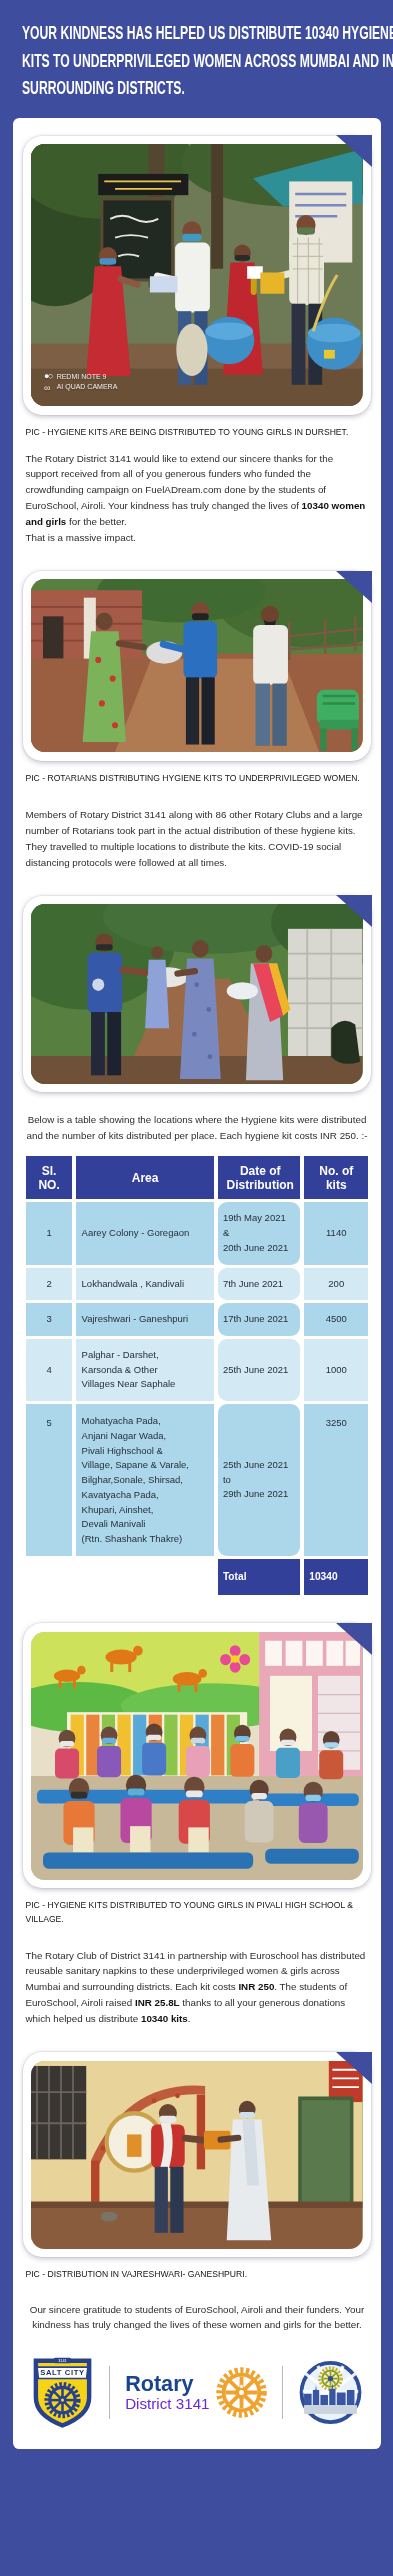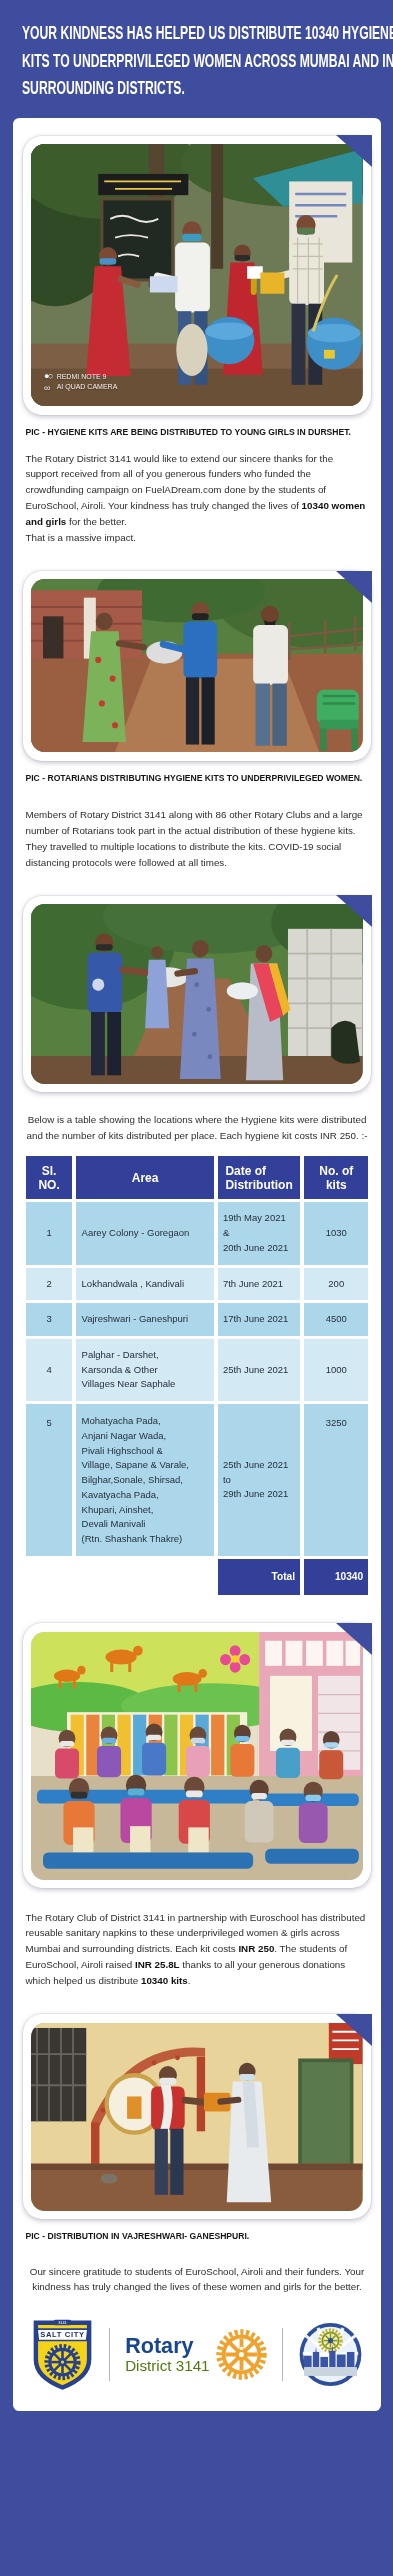--- a/index.html
+++ b/index.html
@@ -57,21 +57,21 @@
   .photo svg{display:block;width:100%;}
   .watermark{
     position:absolute;left:12.7px;bottom:11.4px;
     color:#ffffff;font-size:7px;line-height:1.4;
     opacity:.92;display:flex;align-items:center;gap:4.4px;
     text-shadow:0 0.6px 1.3px rgba(0,0,0,.4);
   }
   .wm-glyph{font-size:9px;letter-spacing:-1.3px;}
   
   .caption{
-    font-weight:bold;
+    font-weight:normal;
     font-size:8.6px;
     color:#141414;
     margin:11.4px 3.8px 0;
     line-height:1.55;
   }
   .greeting{
     font-weight:bold;
     font-size:12px;
     color:#0d0d0d;
     margin:28px 3.8px 0;
@@ -96,52 +96,52 @@
   table.kits th{
     background:#32409A;
     color:#ffffff;
     font-size:12px;
     font-weight:bold;
     padding:7.6px 5.1px;
     vertical-align:middle;
     white-space:pre-line;
     text-align:center;
   }
-  table.kits th.th-date{text-align:left;padding-left:7.6px;}
+  table.kits th.th-date{text-align:center;padding-left:7.6px;}
   table.kits td{
     font-size:9.5px;
     color:#26303C;
     padding:9px 5.1px;
     vertical-align:middle;
     white-space:pre-line;
     line-height:1.55;
   }
   table.kits tr.odd td{background:#ACD7EA;}
   table.kits tr.even td{background:#D3E9F3;}
   td.c{text-align:center;}
   td.area-cell{text-align:left;padding-left:9px;}
-  td.date-cell{text-align:left;padding-left:7.6px;vertical-align:top;padding-top:10.2px;}
+  td.date-cell{text-align:left;padding-left:7.6px;vertical-align:top;padding-top:10.2px;border-radius:9px;}
   tr.total-row td{background:transparent;}
   tr.total-row td.tcell{
     background:#32409A;color:#fff;font-weight:bold;
-    text-align:right;font-size:10.2px;padding:10.2px 5.1px;
+    text-align:left;font-size:10.2px;padding:10.2px 5.1px;
   }
   
   .footer{
     margin:24px 0 3.8px;
     display:flex;
     align-items:center;
     justify-content:center;
     gap:15.2px;
   }
   .sep{width:1.3px;height:53px;background:#b3b6bc;}
   .rotary-block{display:flex;align-items:center;gap:6.3px;}
   .rotary-words{text-align:left;}
   .rotary-name{font-size:21.6px;font-weight:bold;color:#17458F;line-height:1.05;}
-  .rotary-district{font-size:15.2px;color:#4d7c0f;line-height:1.15;}
+  .rotary-district{font-size:15.2px;color:#6d28d9;line-height:1.15;}
 </style>
 </head>
 <body>
 
 <div class="header">
   <div class="title">
     <div>YOUR KINDNESS HAS HELPED US DISTRIBUTE 10340 HYGIENE</div>
     <div>KITS TO UNDERPRIVILEGED WOMEN ACROSS MUMBAI AND IN</div>
     <div>SURROUNDING DISTRICTS.</div>
   </div>
@@ -381,21 +381,21 @@
       <th class="th-date">Date of
 Distribution</th>
       <th>No. of kits</th>
     </tr>
     <tr class="odd">
       <td class="c">1</td>
       <td class="area-cell">Aarey Colony - Goregaon</td>
       <td class="date-cell">19th May 2021
 &amp;
 20th June 2021</td>
-      <td class="c">1030</td>
+      <td class="c">1140</td>
     </tr>
     <tr class="even">
       <td class="c">2</td>
       <td class="area-cell">Lokhandwala , Kandivali</td>
       <td class="date-cell">7th June 2021</td>
       <td class="c">200</td>
     </tr>
     <tr class="odd">
       <td class="c">3</td>
       <td class="area-cell">Vajreshwari - Ganeshpuri</td>
@@ -561,20 +561,21 @@
               <circle cx="470" cy="255" r="16" fill="#6b4a3a"></circle>
               <rect x="457" y="260" width="26" height="10" rx="5" fill="#88c8e8"></rect>
               <rect x="446" y="273" width="48" height="64" rx="10" fill="#9858b0"></rect>
             </g>
         </g>
         <rect x="20" y="352" width="350" height="26" rx="9" fill="#2a72b4"></rect>
         <rect x="390" y="346" width="156" height="24" rx="9" fill="#2a72b4"></rect>
       </svg>
     </div>
   </div>
+  <div class="caption">PIC - HYGIENE KITS DISTRIBUTED TO YOUNG GIRLS IN PIVALI HIGH SCHOOL &amp; VILLAGE.</div>
 
   <p class="para gap-lg"><span>The Rotary Club of District 3141 in partnership with Euroschool has distributed reusable sanitary napkins to these underprivileged women &amp; girls across Mumbai and surrounding districts. Each kit costs </span><b>INR 250</b><span>. The students of EuroSchool, Airoli raised </span><b>INR 25.8L</b><span> thanks to all your generous donations which helped us distribute </span><b>10340 kits</b><span>.</span></p>
 
   <div class="photo-card">
     <div class="photo">
       <svg viewBox="0 0 552 302" height="188" preserveAspectRatio="none">
         <rect width="552" height="302" fill="#e8d49a"></rect>
         <rect x="0" y="8" width="92" height="150" fill="#3a3632"></rect>
         <g stroke="#6a645c" stroke-width="3">
             <line x1="10" y1="8" x2="10" y2="158"></line>

